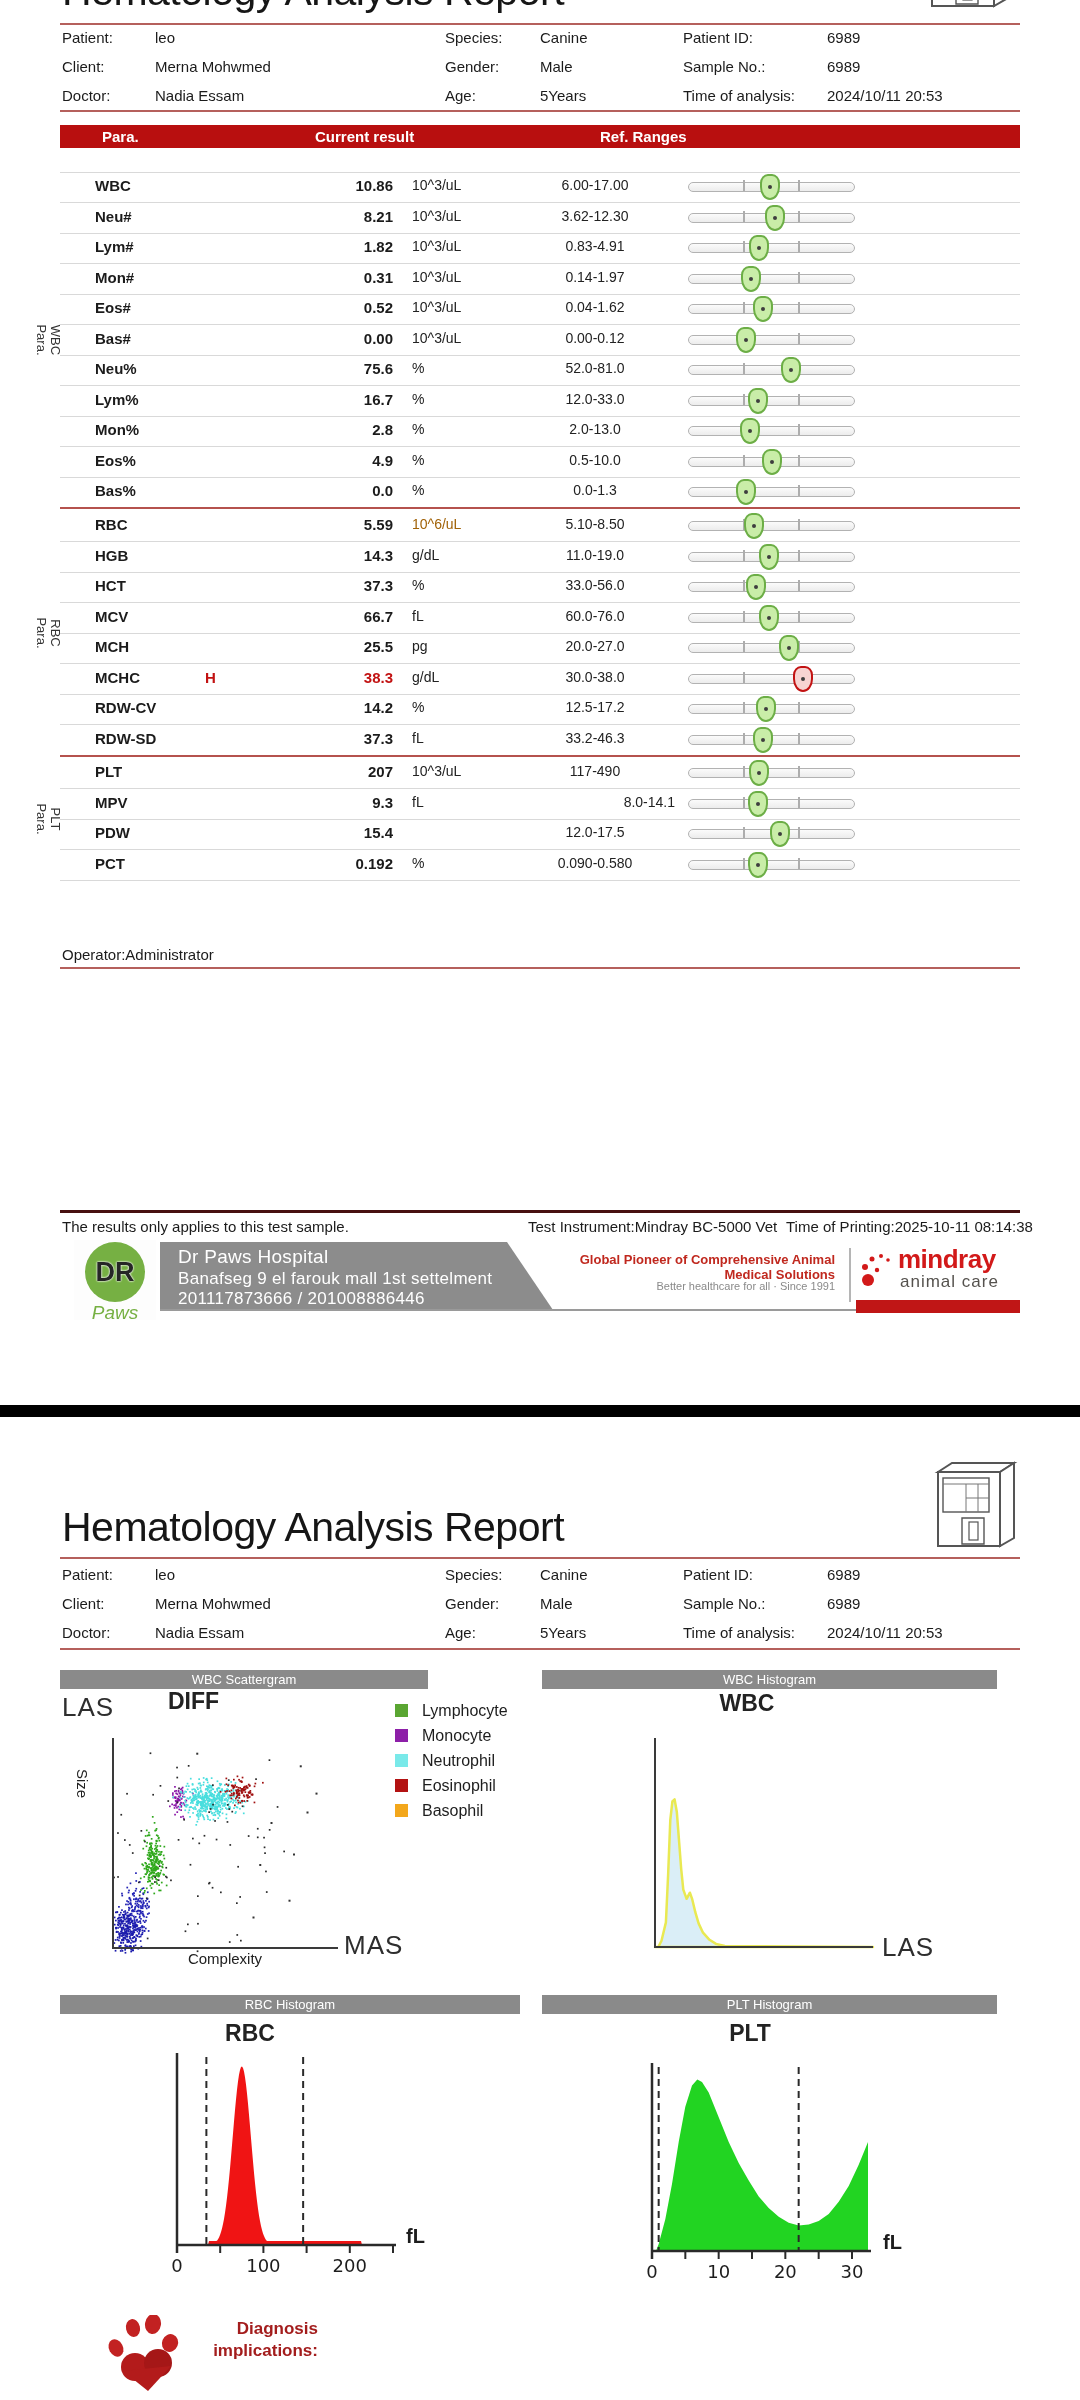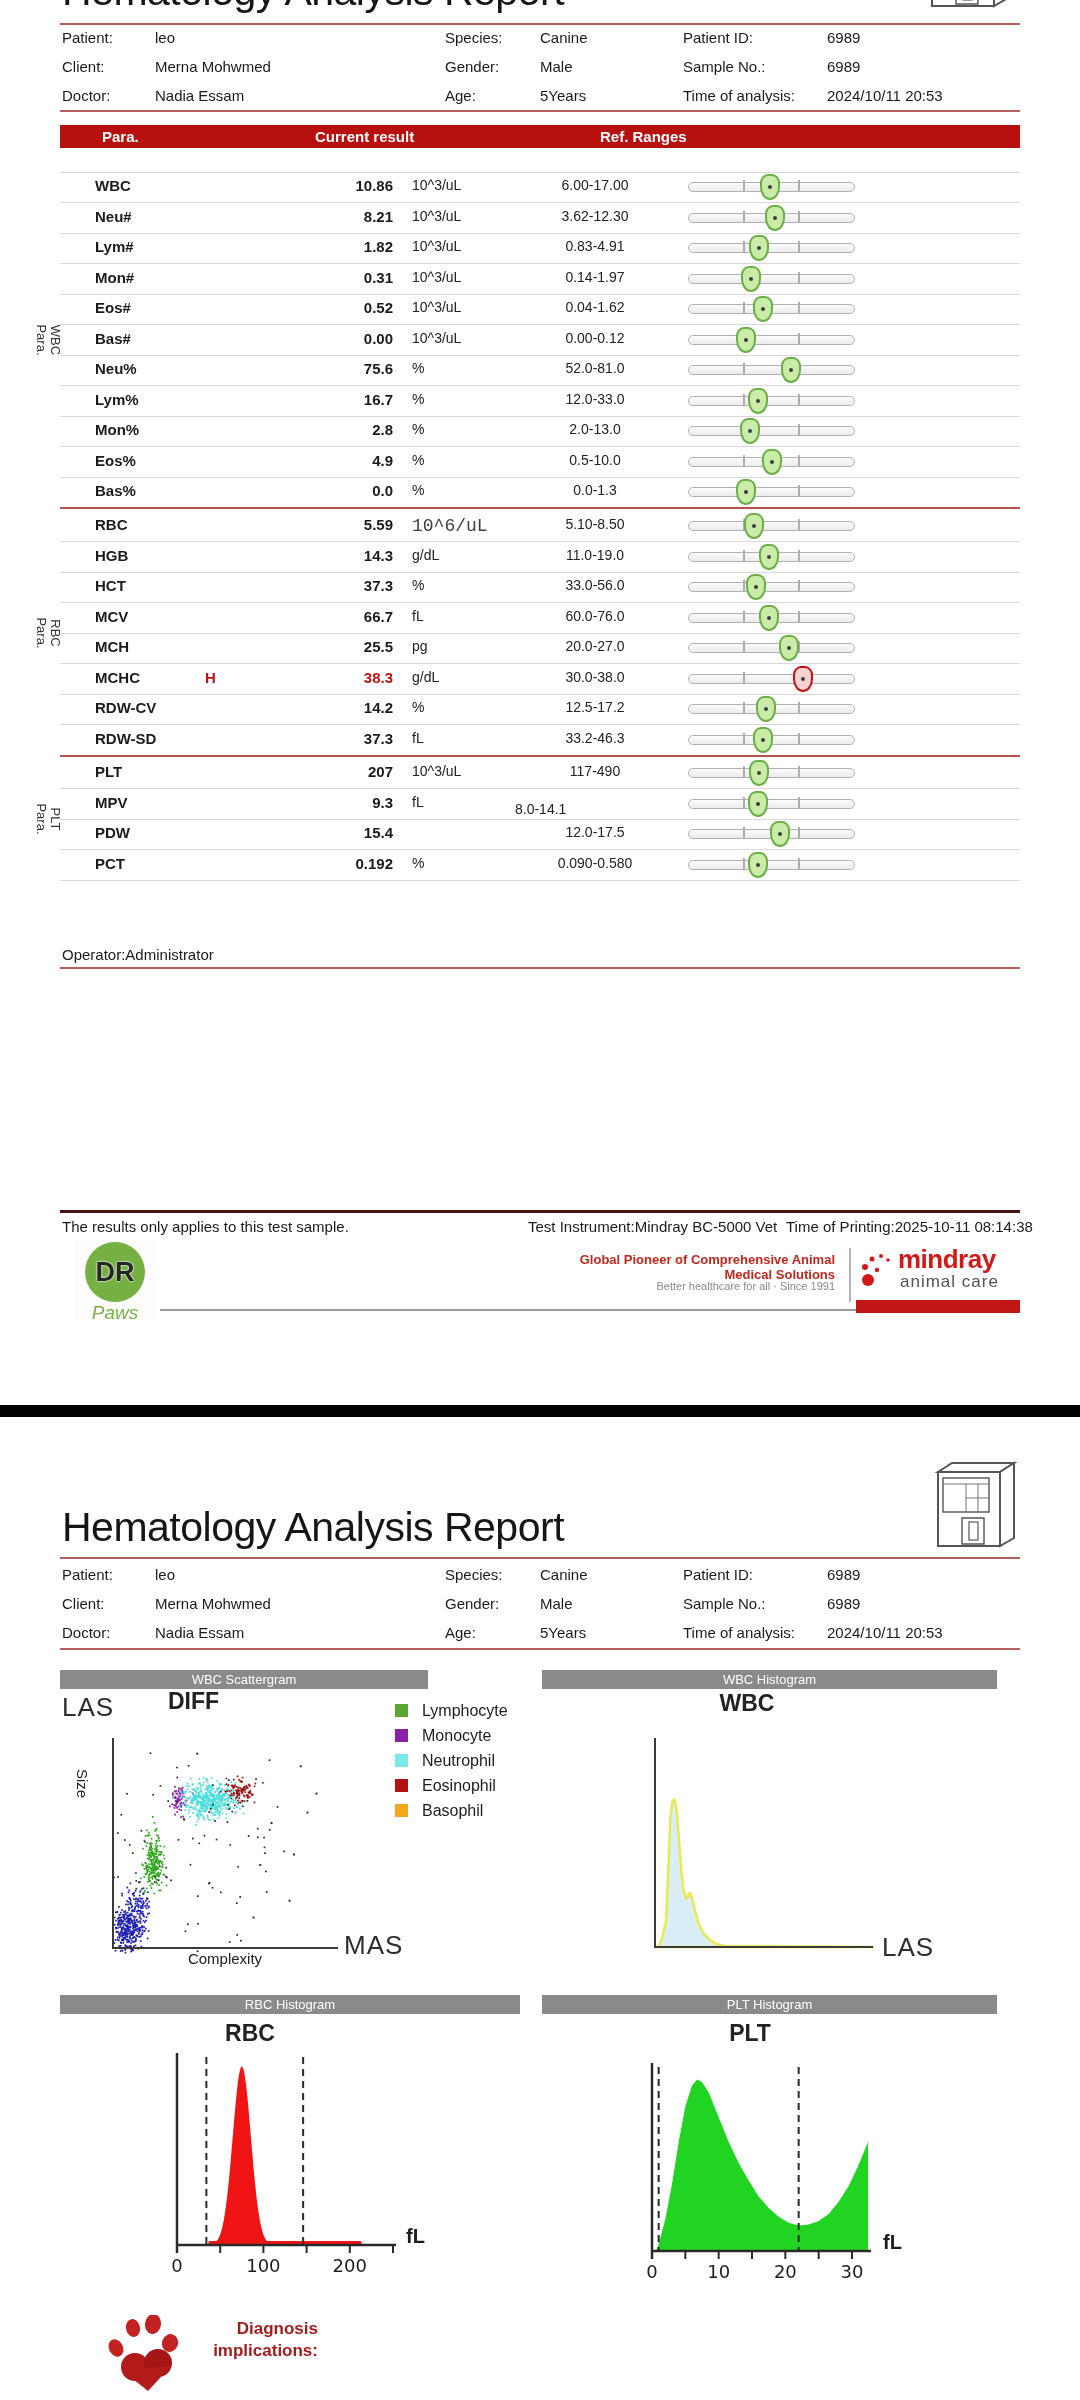--- a/index.html
+++ b/index.html
@@ -215,21 +215,21 @@
         <div class="marker normal" style="left: 46.9px;">
           <div class="dot"></div>
         </div>
       </div>
       <div style="position: absolute; left: 18px; top: 602.75px; width: 60px; height: 60px; transform: rotate(90deg); display: flex; flex-direction: column; align-items: center; justify-content: center; font-size: 13px; line-height: 14px; color: rgb(51, 51, 51);">
         <div>RBC</div>
         <div>Para.</div>
       </div>
       <div style="position: absolute; left: 95px; top: 516px; font-size: 15px; font-weight: bold;">RBC</div>
       <div style="position: absolute; left: 283px; top: 516px; width: 110px; text-align: right; font-size: 15px; font-weight: bold;">5.59</div>
-      <div style="position: absolute; left: 412px; top: 516px; font-size: 18px; color: #404040; font-family: Liberation Mono, monospace;">10^6/uL</div>
+      <div style="position: absolute; left: 412px; top: 516px; font-size: 14px; color: #a16207;">10^6/uL</div>
       <div style="position: absolute; left: 515px; top: 516px; width: 160px; text-align: center; font-size: 14px; color: rgb(34, 34, 34);">5.10-8.50</div>
       <div class="track" style="position: absolute; left: 688px; top: 521px;">
         <div class="tick" style="left: 54px;"></div>
         <div class="tick" style="left: 109px;"></div>
         <div class="marker normal" style="left: 54.9px;">
           <div class="dot"></div>
         </div>
       </div>
       <div style="position: absolute; left: 60px; top: 541.3px; width: 960px; height: 1px; background: rgb(217, 217, 217);"></div>
       <div style="position: absolute; left: 95px; top: 546.5px; font-size: 15px; font-weight: bold;">HGB</div>
@@ -328,21 +328,21 @@
         <div class="tick" style="left: 54px;"></div>
         <div class="tick" style="left: 109px;"></div>
         <div class="marker normal" style="left: 60.3px;">
           <div class="dot"></div>
         </div>
       </div>
       <div style="position: absolute; left: 60px; top: 788.3px; width: 960px; height: 1px; background: rgb(217, 217, 217);"></div>
       <div style="position: absolute; left: 95px; top: 793.5px; font-size: 15px; font-weight: bold;">MPV</div>
       <div style="position: absolute; left: 283px; top: 793.5px; width: 110px; text-align: right; font-size: 15px; font-weight: bold;">9.3</div>
       <div style="position: absolute; left: 412px; top: 793.5px; font-size: 14px; color: rgb(34, 34, 34);">fL</div>
-      <div style="position: absolute; left: 515px; top: 793.5px; width: 160px; text-align: left; font-size: 14px; color: rgb(34, 34, 34); margin-top: 7px;">8.0-14.1</div>
+      <div style="position: absolute; left: 515px; top: 793.5px; width: 160px; text-align: right; font-size: 14px; color: rgb(34, 34, 34);">8.0-14.1</div>
       <div class="track" style="position: absolute; left: 688px; top: 798.5px;">
         <div class="tick" style="left: 54px;"></div>
         <div class="tick" style="left: 109px;"></div>
         <div class="marker normal" style="left: 58.7px;">
           <div class="dot"></div>
         </div>
       </div>
       <div style="position: absolute; left: 60px; top: 818.8px; width: 960px; height: 1px; background: rgb(217, 217, 217);"></div>
       <div style="position: absolute; left: 95px; top: 824px; font-size: 15px; font-weight: bold;">PDW</div>
       <div style="position: absolute; left: 283px; top: 824px; width: 110px; text-align: right; font-size: 15px; font-weight: bold;">15.4</div>
@@ -381,20 +381,26 @@
 
   <div class="abs" style="left:74px;top:1240px;width:82px;height:80px;background:#fdfdfd;">
     <div class="abs" style="left:11px;top:2px;width:60px;height:60px;border-radius:50%;background:#76b043;
                 display:flex;align-items:center;justify-content:center;">
       <span style="font-size:27px;font-weight:bold;color:#262626;text-shadow:0 0 2px #fff,0 0 2px #fff;">DR</span>
     </div>
     <div class="abs" style="left:0;top:62px;width:82px;text-align:center;font-size:19px;font-weight:normal;
                 font-style:italic;color:#76b043;">Paws</div>
   </div>
 
+  <div class="abs" style="left:160px;top:1242px;width:393px;height:68px;background:#8c8c8c;
+              clip-path:polygon(0 0,347px 0,393px 68px,0 68px);">
+    <div class="band-txt abs" style="left:18px;top:4px;font-size:19px;">Dr Paws Hospital</div>
+    <div class="band-txt abs" style="left:18px;top:26px;">Banafseg 9 el farouk mall 1st settelment</div>
+    <div class="band-txt abs" style="left:18px;top:46px;">201117873666 / 201008886446</div>
+  </div>
 
   <div class="abs" style="left:530px;top:1252px;width:305px;text-align:right;font-size:13px;font-weight:bold;color:#c0281e;">Global Pioneer of Comprehensive Animal Medical Solutions</div>
   <div class="abs" style="left:530px;top:1280px;width:305px;text-align:right;font-size:11px;color:#8a8a8a;">Better healthcare for all  ·  Since 1991</div>
   <div class="abs" style="left:849px;top:1248px;width:1.5px;height:54px;background:#b5b5b5;"></div>
 
   <div class="abs" style="left:856px;top:1242px;width:164px;height:58px;">
     <svg id="mindray-dots" class="abs" style="left:4px;top:8px;" width="34" height="40" viewBox="0 0 34 40">
       <g fill="#d21919">
         <circle cx="8" cy="30" r="6"></circle>
         <circle cx="5" cy="17" r="3"></circle>

